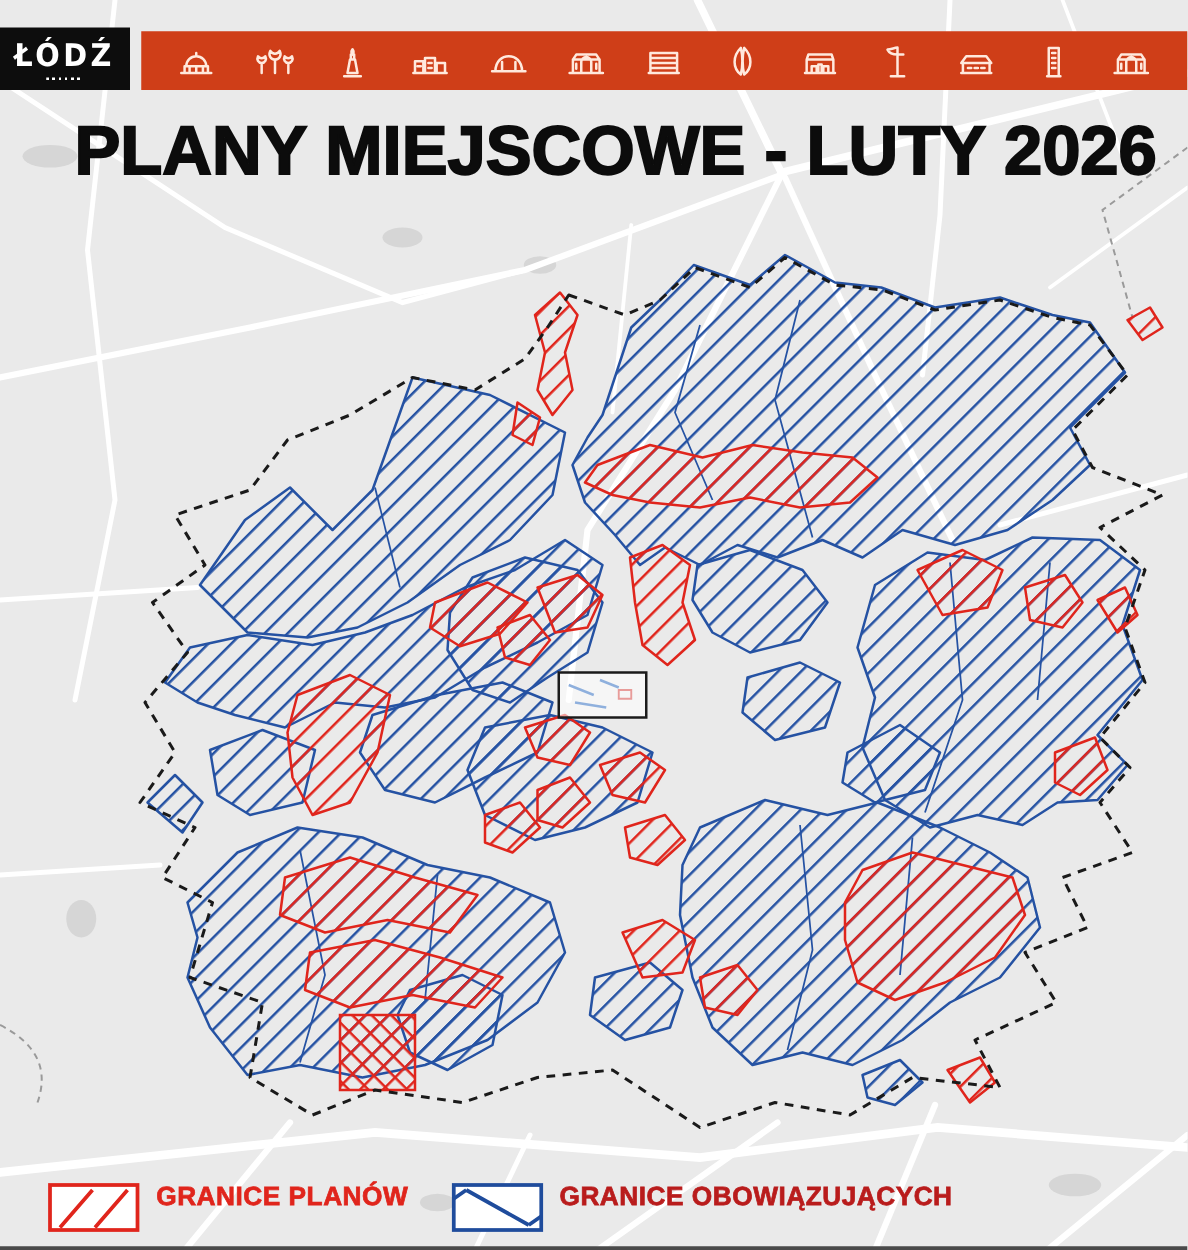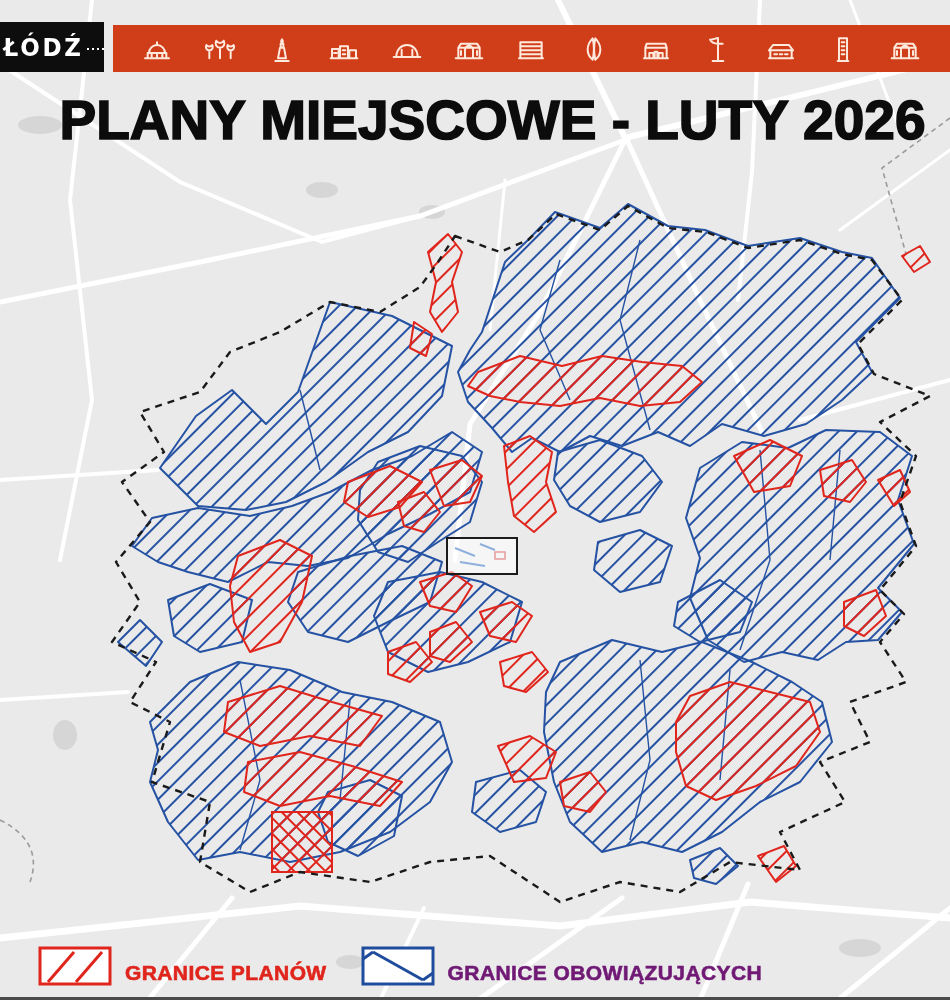--- a/index.html
+++ b/index.html
@@ -6,21 +6,21 @@
   body{
     width:950px;height:1000px;position:relative;overflow:hidden;
     background:#eaeaea;
     font-family:"Liberation Sans", sans-serif;
   }
   #map-svg{position:absolute;left:0;top:0;z-index:0;}
 
   
   .logo-box{
     position:absolute;left:0;top:22px;width:104px;height:50px;
-    background:#0d0d0d;z-index:3;display:flex;flex-direction:row;
+    background:#0d0d0d;z-index:3;display:flex;flex-direction:column;
     align-items:center;justify-content:center;
   }
   .logo-text{
     color:#fff;font-size:25px;font-weight:bold;letter-spacing:3px;
     transform:scaleX(.92);font-family:"DejaVu Sans", sans-serif;
   }
   .logo-dots{width:30px;height:2px;margin-top:3px;
     background:repeating-linear-gradient(90deg,#fff 0 2px,transparent 2px 5px);}
   .banner{
     position:absolute;left:113px;top:25px;right:0;height:47px;
@@ -36,25 +36,25 @@
     letter-spacing:0px;-webkit-text-stroke:1.6px #0c0c0c;
     white-space:nowrap;
     margin-left:35px;
   }
 
   
   .legend{
     position:absolute;left:38px;bottom:14px;z-index:3;
     display:flex;align-items:center;gap:34px;
   }
-  .legend-group{display:flex;align-items:flex-end;gap:13px;}
+  .legend-group{display:flex;align-items:flex-start;gap:13px;}
   .legend-text{font-weight:800;font-size:21px;line-height:1.18;
     letter-spacing:.4px;-webkit-text-stroke:.6px currentColor;}
   .legend-text.red{color:#e0251c;}
-  .legend-text.blue{color:#701a75;}
+  .legend-text.blue{color:#b91c1c;}
   .bottom-bar{position:absolute;left:0;bottom:0;width:100%;height:3px;
     background:#4a4a4a;z-index:4;}
 </style>
 </head>
 <body>
 
 <svg id="map-svg" width="950" height="1000" viewBox="0 0 950 1000">
   <defs>
     <pattern id="pb" width="13" height="13" patternUnits="userSpaceOnUse" patternTransform="rotate(-45)">
       <line x1="0" y1="1" x2="13" y2="1" stroke="#2552a3" stroke-width="2"></line>

